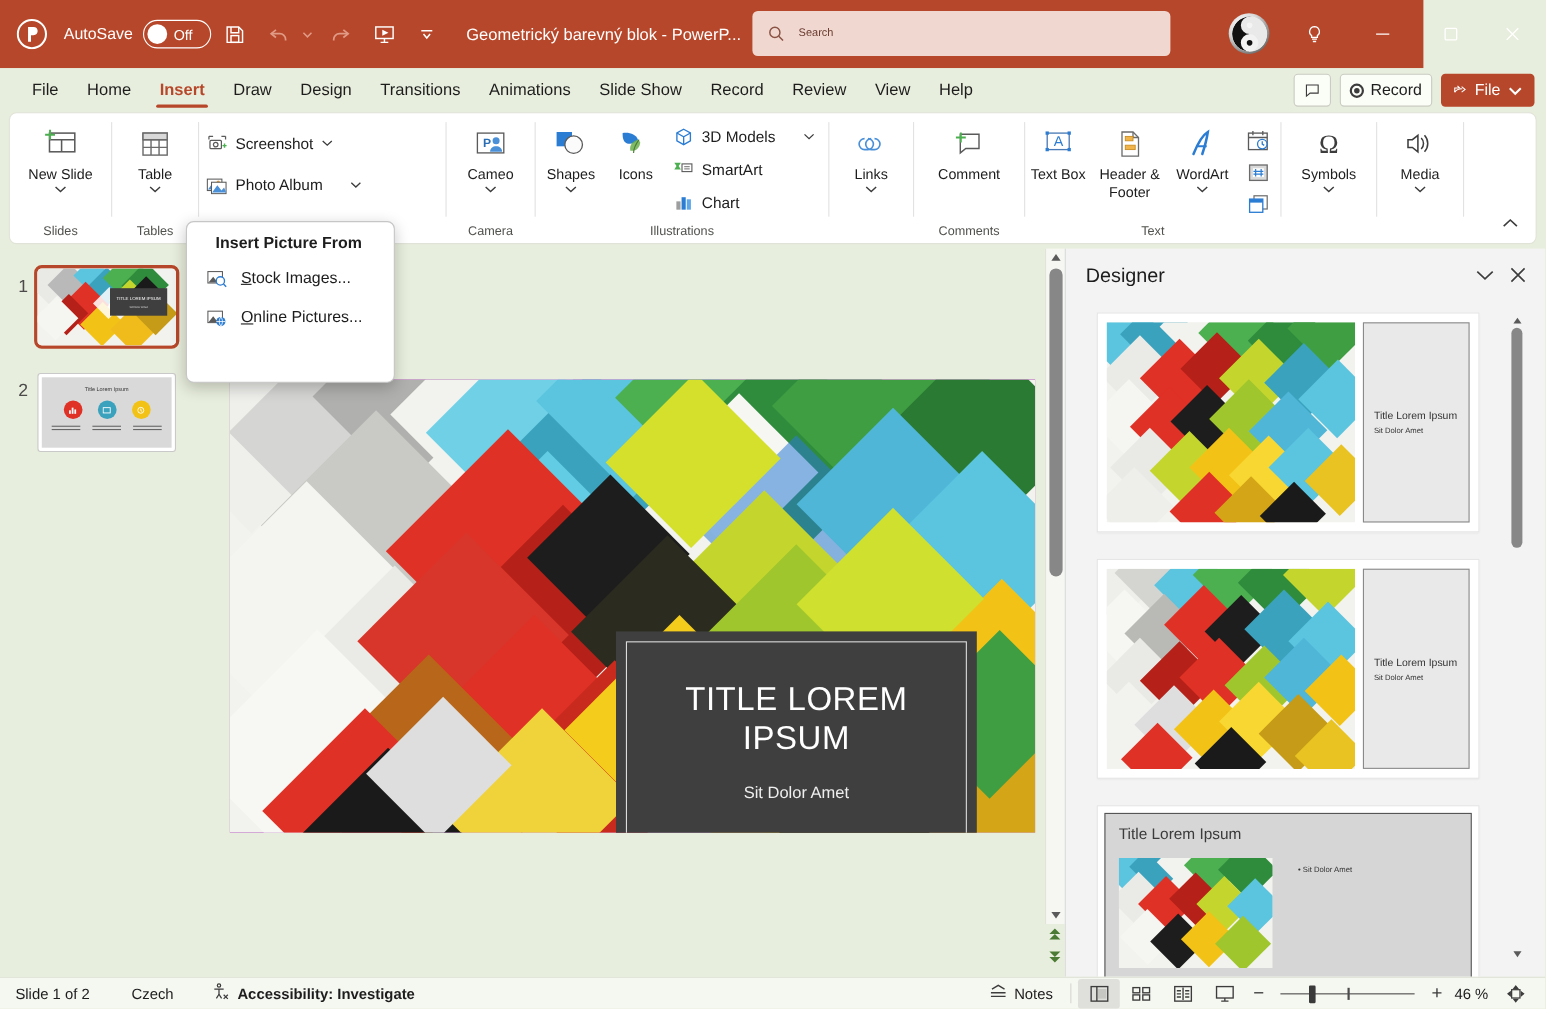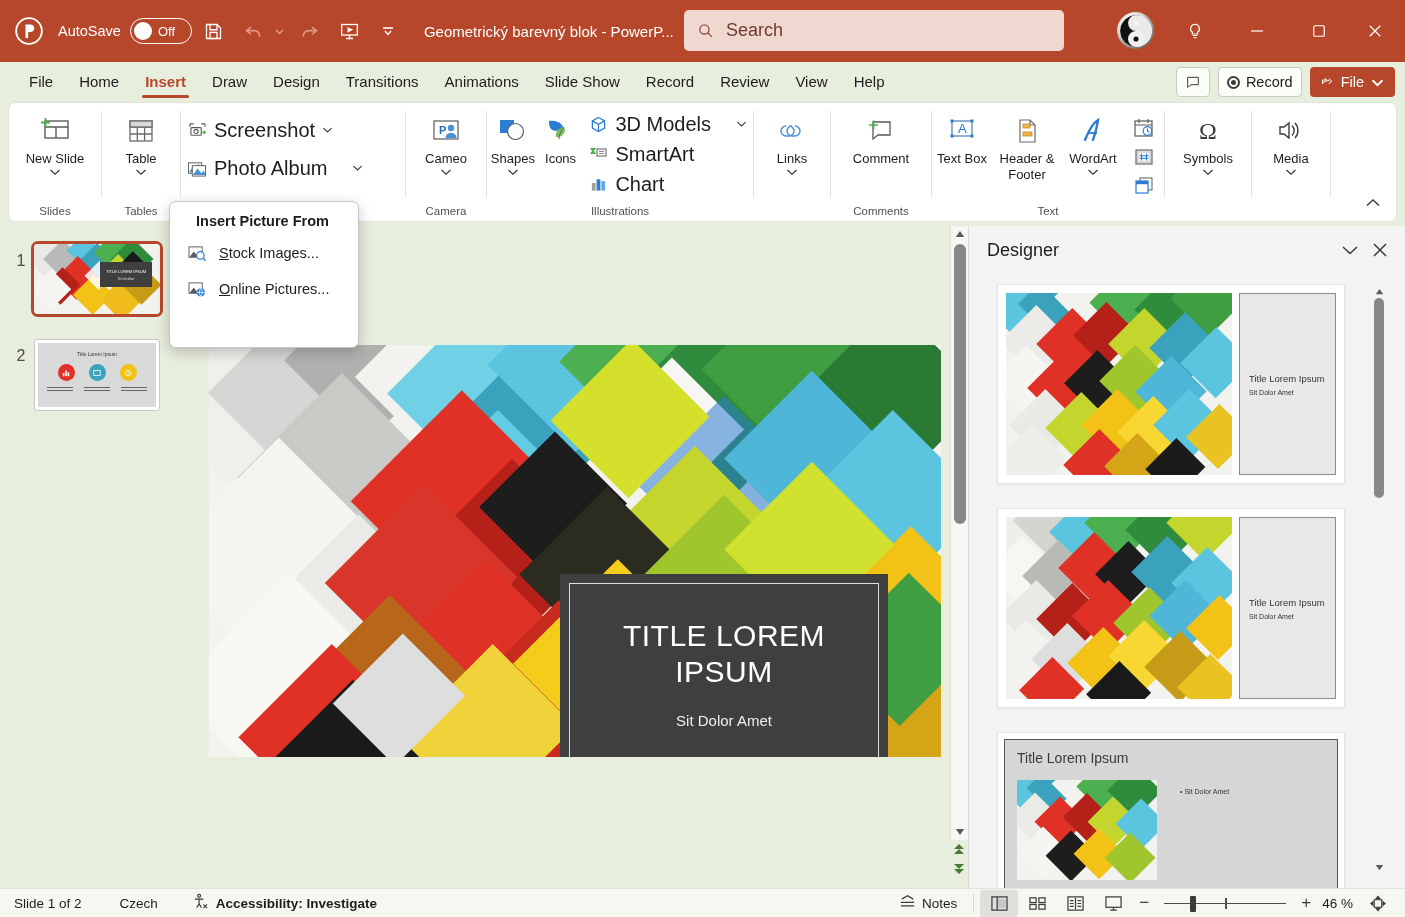--- a/index.html
+++ b/index.html
@@ -6,21 +6,21 @@
   html, body {
     width: 1405px; height: 917px;
     font-family: "Liberation Sans", sans-serif;
     overflow: hidden;
     background: #e8eedd;
   }
   .app { position: relative; width: 1405px; height: 917px; background: #e8eedd; }
 
   
   .titlebar {
-    position: absolute; left: 0; top: 0; width: 1405px; height: 62px;
+    position: absolute; left: 0; top: 0; width: 1294px; height: 62px;
     background: #b7472a; display: flex; align-items: center;
   }
   .pp-logo {
     width: 30px; height: 30px; margin-left: 14px; border-radius: 3px;
     display: flex; align-items: center; justify-content: center;
   }
   .pp-logo svg { width: 28px; height: 28px; }
   .autosave-label { color: #fff; font-size: 14.5px; margin-left: 14px; }
   .toggle {
     margin-left: 9px; width: 62px; height: 26px; border-radius: 13px;
@@ -41,21 +41,21 @@
   .doc-title {
     color: #fff; font-size: 15px; margin-left: 28px; white-space: nowrap;
   }
   .searchbox {
     position: absolute; left: 684px; top: 10px; width: 380px; height: 41px;
     background: #f0d8d0; border-radius: 5px; display: flex; align-items: center;
     cursor: text;
   }
   .searchbox .sicon { margin-left: 13px; display:flex; }
   .searchbox .sicon svg { width: 17px; height: 17px; }
-  .searchbox .stext { margin-left: 12px; color: #6b3b30; font-size: 18px; }
+  .searchbox .stext { margin-left: 12px; color: #6b3b30; font-size: 10px; }
   .avatar {
     position: absolute; left: 1117px; top: 12px; width: 37px; height: 37px;
     border-radius: 50%; overflow: hidden; cursor: pointer;
     background: radial-gradient(circle at 35% 30%, #fff 0%, #d8d8d8 40%, #777 75%, #222 100%);
     display: flex; align-items: center; justify-content: center;
   }
   .avatar svg { width: 34px; height: 34px; }
   .tb-icon {
     position: absolute; top: 14px; width: 34px; height: 34px;
     display: flex; align-items: center; justify-content: center; cursor: pointer;
@@ -119,21 +119,21 @@
   .bigbtn .ic { height: 36px; display: flex; align-items: center; justify-content: center; }
   .bigbtn .lbl {
     font-size: 13px; color: #1d1d1d; text-align: center; line-height: 16px; margin-top: 2px;
   }
   .caret-s { display:block; margin-top:1px; }
   .smallrow {
     display: flex; align-items: center; gap: 7px; height: 30px;
     padding: 0 6px; cursor: pointer; border-radius: 3px; white-space: nowrap;
   }
   .smallrow .ic { width: 20px; display: flex; align-items: center; justify-content: center; }
-  .smallrow .lbl { font-size: 20px; color: #1d1d1d; }
+  .smallrow .lbl { font-size: 14px; color: #1d1d1d; }
   .stack { display: flex; flex-direction: column; justify-content: center; padding-top: 8px; }
   .iconcol { display: flex; flex-direction: column; gap: 3px; padding: 8px 6px 0 6px; }
   .iconcol .ibtn { width: 28px; height: 26px; display: flex; align-items: center; justify-content: center; cursor: pointer; }
   .ribbon-collapse {
     position: absolute; right: 12px; bottom: 8px; cursor: pointer;
     width: 22px; height: 20px; display: flex; align-items: center; justify-content: center;
   }
 
   
   .menu {

